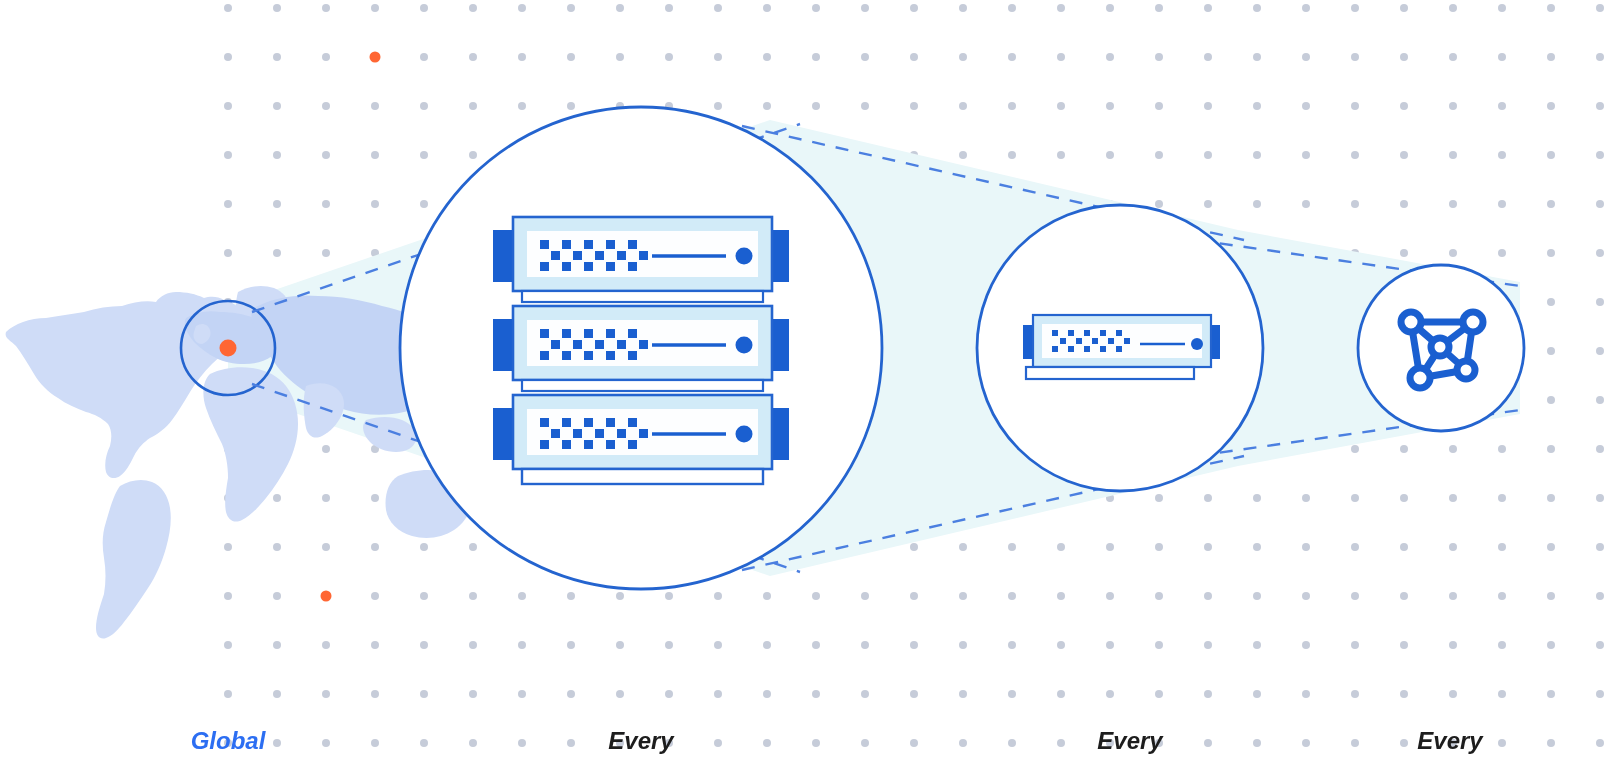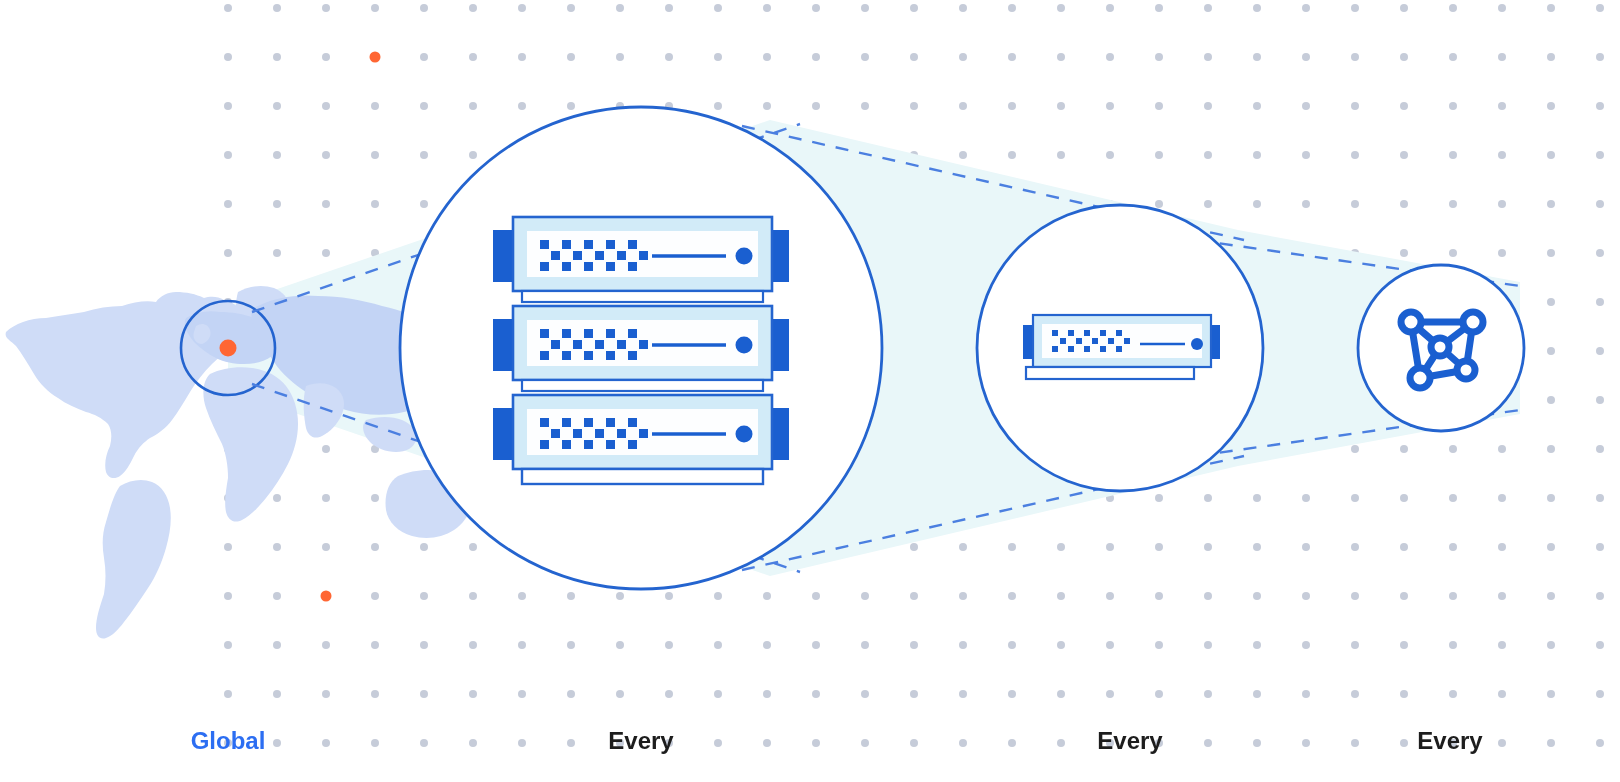--- a/index.html
+++ b/index.html
@@ -19,21 +19,21 @@
     text-align:center;
     font-family:"Liberation Sans", sans-serif;
     font-size:24px;
     line-height:29px;
     font-weight:700;
     color:#1d1d1d;
     white-space:pre;
     letter-spacing:0px;
   }
   .label.accent{color:#2c6ef2;}
-  .label span{display:block;}
+  .label span{display:block;font-style:italic;}
 </style>
 </head>
 <body>
 
 <div id="stage">
   <svg viewBox="0 0 1620 782" xmlns="http://www.w3.org/2000/svg">
     <defs>
 
       <linearGradient id="panelGrad" x1="0" y1="0" x2="0" y2="1">
         <stop offset="0%" stop-color="#d8eefa"></stop>

